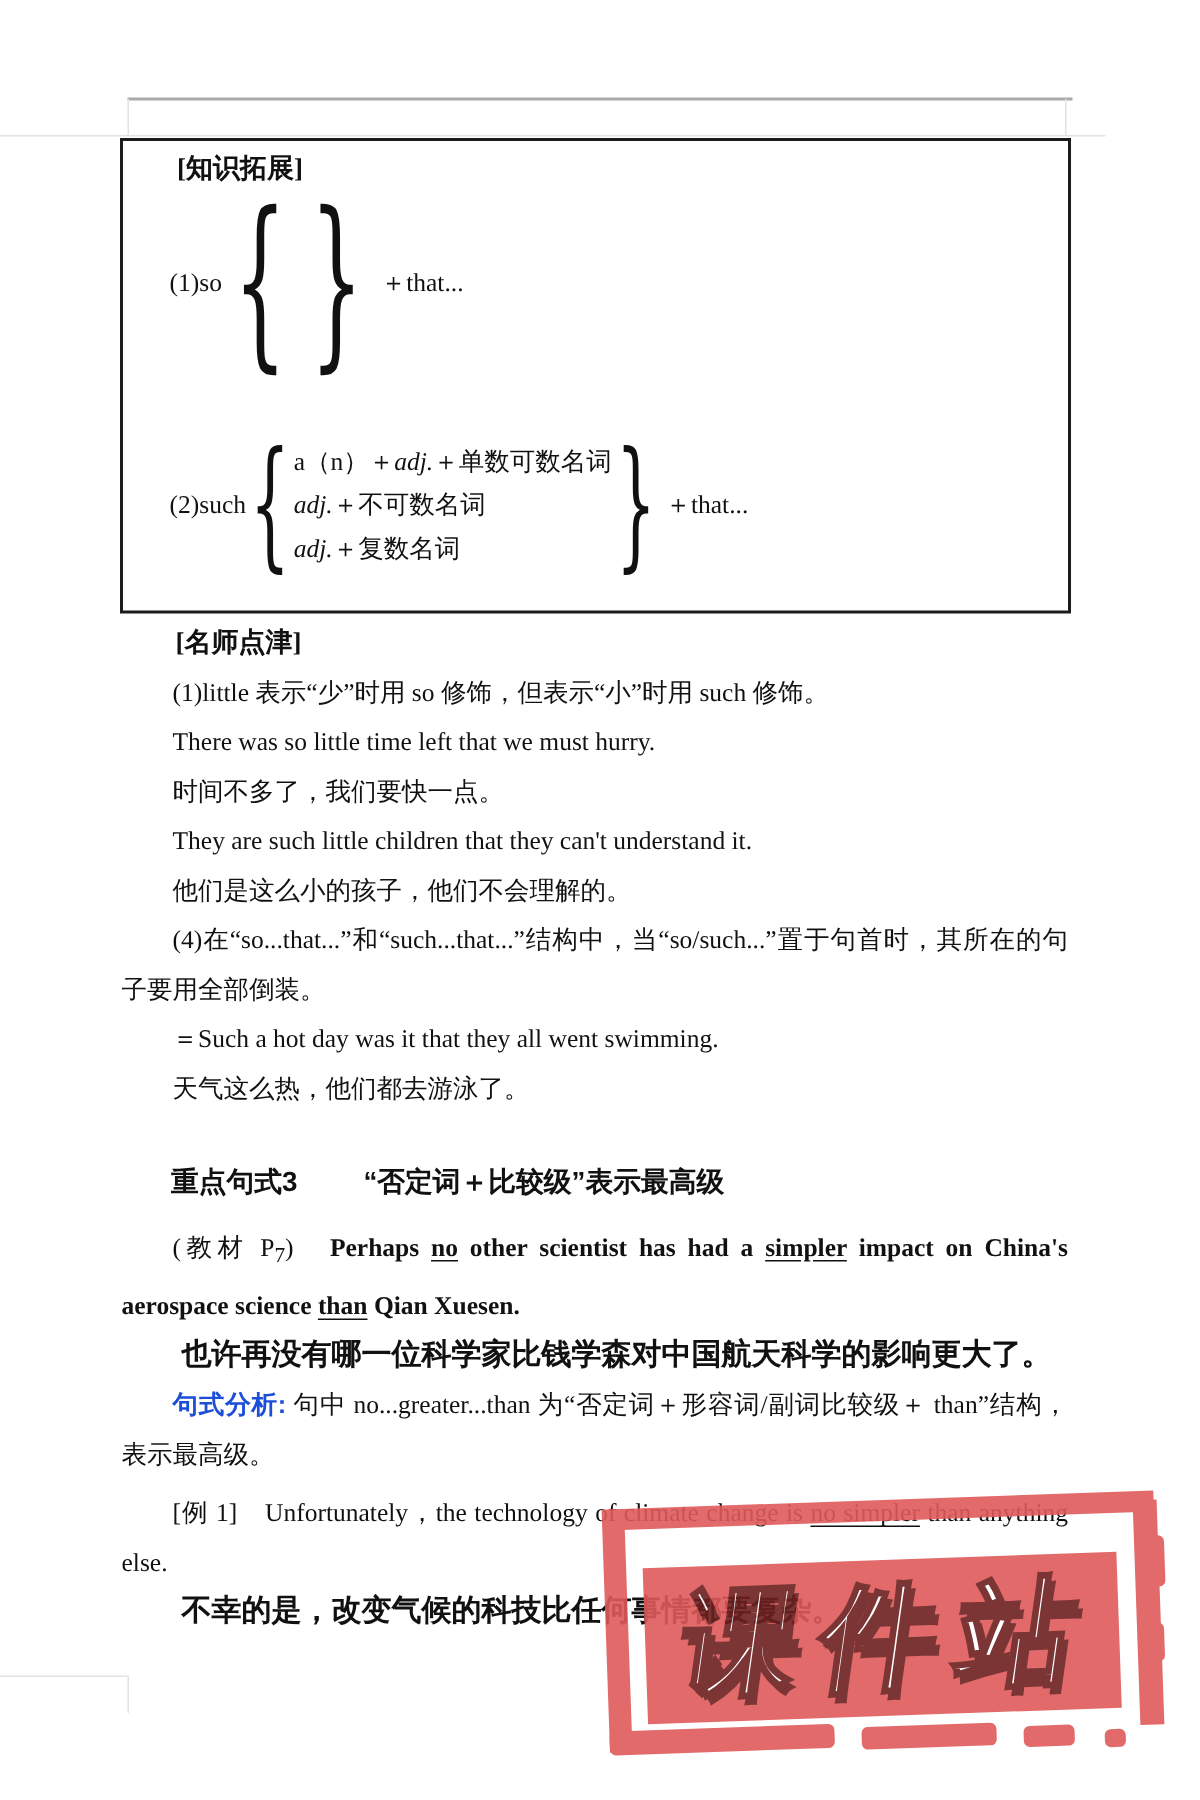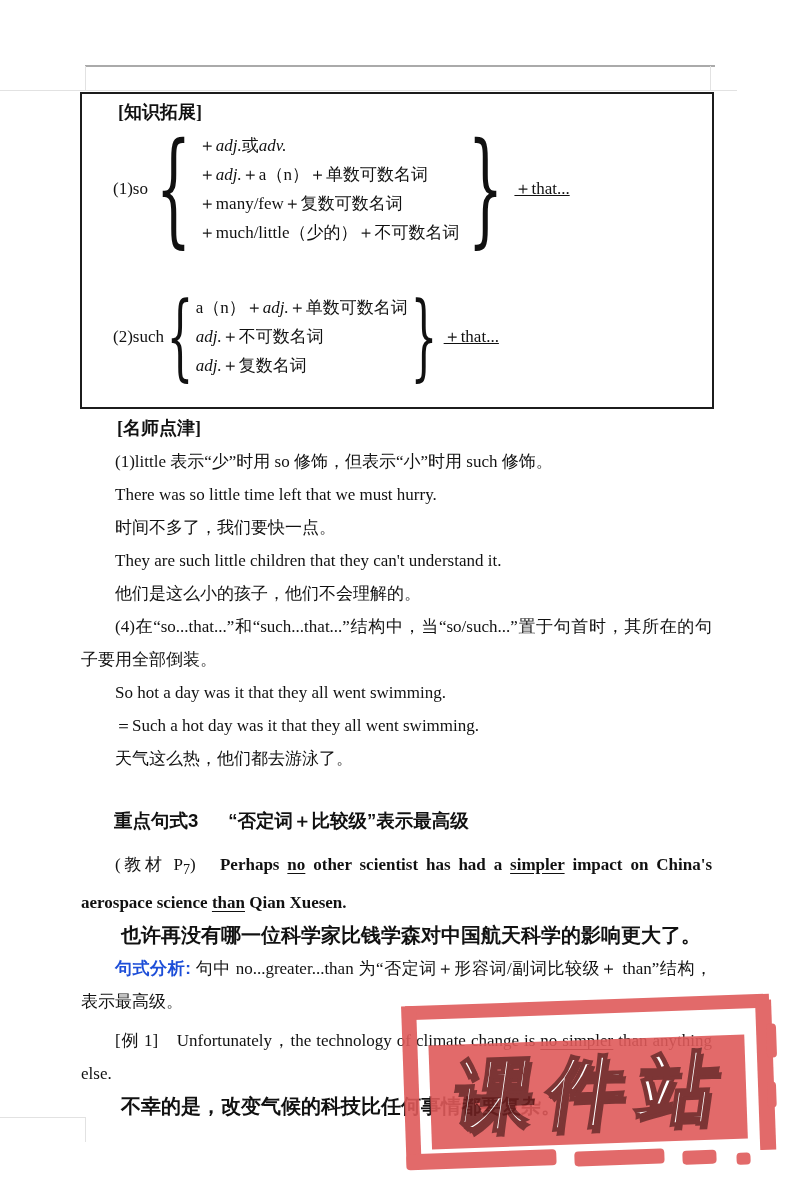--- a/index.html
+++ b/index.html
@@ -18,31 +18,31 @@
   .formula{position:absolute;display:flex;align-items:center;font-size:17px;}
   .f-label{white-space:nowrap;}
   .f-lines{display:flex;flex-direction:column;}
   .f-line{line-height:29px;white-space:nowrap;}
   .brace{font-family:"DejaVu Serif",serif;font-weight:400;line-height:.95;
         transform:scaleX(.45);transform-origin:center;margin:0 -14px;user-select:none;}
   .fso{left:31px;top:36px;}
   .fso .brace{font-size:124px;}
   .fsuch{left:31px;top:198px;}
   .fsuch .brace{font-size:94px;}
-  .f-suffix{margin-left:4px;white-space:nowrap;text-decoration:underline;}
+  .f-suffix{margin-left:4px;white-space:nowrap;}
 
   
   .content{position:absolute;left:81px;top:412px;width:631px;font-size:17px;}
   .content p{margin:0;line-height:33px;text-indent:2em;text-align:justify;}
   .tips-title{font-weight:bold;font-size:18px;line-height:33px;padding-left:36px;}
   .zh-sans{font-family:Liberation Sans, sans-serif;font-weight:bold;font-size:20px;}
   .heading{margin-top:28px;margin-bottom:9px;padding-left:33px;
            font-family:"Liberation Sans",sans-serif;font-weight:bold;font-size:18.5px;
            line-height:36px;}
-  .heading .h-num{margin-right:30px;}
+  .heading .h-num{margin-right:44px;}
   .blue{color:#1d4ed8;font-weight:bold;font-family:"Liberation Sans",sans-serif;}
   .content u{text-underline-offset:3px;}
 
   
   .stamp{position:absolute;left:404px;top:1000px;width:370px;height:176px;
          transform:rotate(-2deg);opacity:.9;}
   .stamp .bar{position:absolute;background:#df5a5a;}
   .bar.top{left:4px;right:2px;top:0;height:14px;}
   .bar.left{left:0;top:0;bottom:14px;width:15px;}
   .bar.right{left:auto;right:0;top:6px;bottom:20px;width:16px;}
@@ -65,26 +65,20 @@
   <div class="mark faint" style="left:0;top:90px;width:737px;height:1px;"></div>
   <div class="mark faint" style="left:0;top:1117px;width:85px;height:1px;"></div>
   <div class="mark faint" style="left:85px;top:1117px;width:1px;height:25px;"></div>
 
   <div class="kbox">
     <div class="kbox-title">[知识拓展]</div>
 
     <div class="formula fso">
       <span class="f-label">(1)so</span>
       <span class="brace">{</span>
-      <span class="f-lines">
-        <span class="f-line">＋<i>adj.</i>或<i>adv.</i></span>
-        <span class="f-line">＋<i>adj.</i>＋a（n）＋单数可数名词</span>
-        <span class="f-line">＋many/few＋复数可数名词</span>
-        <span class="f-line">＋much/little（少的）＋不可数名词</span>
-      </span>
       <span class="brace">}</span>
       <span class="f-suffix">＋that...</span>
     </div>
 
     <div class="formula fsuch">
       <span class="f-label">(2)such</span>
       <span class="brace">{</span>
       <span class="f-lines">
         <span class="f-line">a（n）＋<i>adj.</i>＋单数可数名词</span>
         <span class="f-line"><i>adj.</i>＋不可数名词</span>
@@ -96,21 +90,20 @@
   </div>
 
   <div class="content">
     <div class="tips-title">[名师点津]</div>
     <p>(1)little 表示“少”时用 so 修饰，但表示“小”时用 such 修饰。</p>
     <p>There was so little time left that we must hurry.</p>
     <p>时间不多了，我们要快一点。</p>
     <p>They are such little children that they can't understand it.</p>
     <p>他们是这么小的孩子，他们不会理解的。</p>
     <p>(4)在“so...that...”和“such...that...”结构中，当“so/such...”置于句首时，其所在的句子要用全部倒装。</p>
-    <p>So hot a day was it that they all went swimming.</p>
     <p>＝Such a hot day was it that they all went swimming.</p>
     <p>天气这么热，他们都去游泳了。</p>
 
     <div class="heading">
       <span class="h-num">重点句式3</span><span>“否定词＋比较级”表示最高级</span>
     </div>
 
     <p>(教材 P<sub>7</sub>)　<b>Perhaps <u>no</u> other scientist has had a <u>simpler</u> impact on China's aerospace science <u>than</u> Qian Xuesen.</b></p>
     <p class="zh-sans">也许再没有哪一位科学家比钱学森对中国航天科学的影响更大了。</p>
     <p><span class="blue">句式分析:</span> 句中 no...greater...than 为“否定词＋形容词/副词比较级＋ than”结构，表示最高级。</p>

